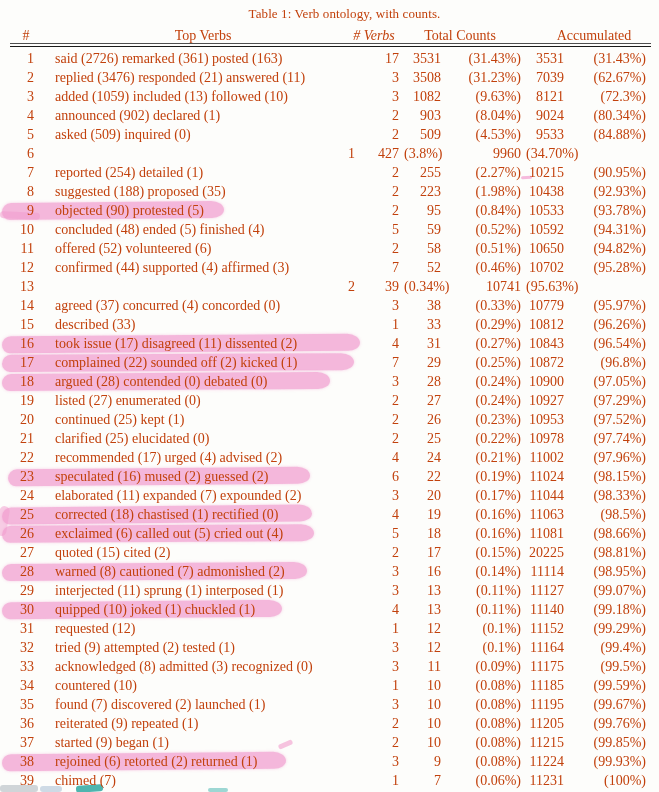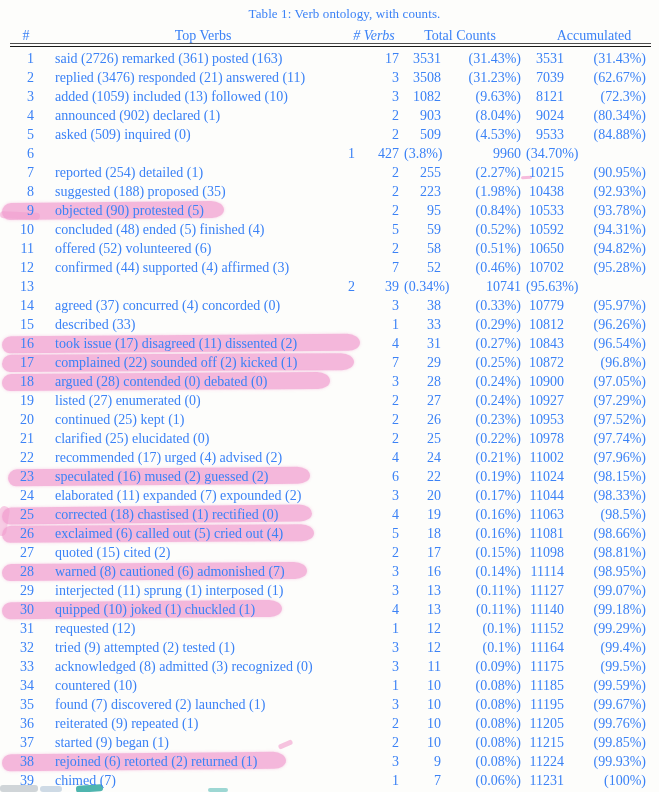--- a/index.html
+++ b/index.html
@@ -1,21 +1,21 @@
 <!DOCTYPE html>
 <html><head>
 <meta charset="utf-8">
 <style>
   html,body{margin:0;padding:0;background:#ffffff;}
   .page{
     position:relative;
     width:659px;height:792px;
     background:#fdfdfb;
     font-family:"Liberation Serif", serif;
-    color:#3b82f6;
+    color:#c2410c;
     overflow:hidden;
   }
   .caption{
     position:absolute;top:6px;left:30px;width:629px;
     text-align:center;font-size:13px;letter-spacing:0.1px;
   }
   .thead{
     position:absolute;top:27px;left:10px;width:641px;height:18px;
     font-size:14px;line-height:18px;
   }
@@ -305,27 +305,27 @@
     <span class="cell-pct">(0.16%)</span>
     <span class="cell-acc">11081</span>
     <span class="cell-accpct">(98.66%)</span>
   </div>
       <div class="row">
     <span class="cell-num">27</span>
     <span class="cell-verbs">quoted (15) cited (2)</span>
     <span class="cell-n">2</span>
     <span class="cell-count">17</span>
     <span class="cell-pct">(0.15%)</span>
-    <span class="cell-acc">11098</span>
+    <span class="cell-acc">20225</span>
     <span class="cell-accpct">(98.81%)</span>
   </div>
       <div class="row">
         <div class="hl" style="left: -8px; width: 305px; transform: rotate(-0.4deg); background: rgba(236, 118, 190, 0.52); box-shadow: rgba(236, 118, 190, 0.35) 0px 0px 3px;"></div>
     <span class="cell-num">28</span>
-    <span class="cell-verbs">warned (8) cautioned (6) admonished (7)</span>
+    <span class="cell-verbs">warned (8) cautioned (7) admonished (2)</span>
     <span class="cell-n">3</span>
     <span class="cell-count">16</span>
     <span class="cell-pct">(0.14%)</span>
     <span class="cell-acc">11114</span>
     <span class="cell-accpct">(98.95%)</span>
   </div>
       <div class="row">
     <span class="cell-num">29</span>
     <span class="cell-verbs">interjected (11) sprung (1) interposed (1)</span>
     <span class="cell-n">3</span>

